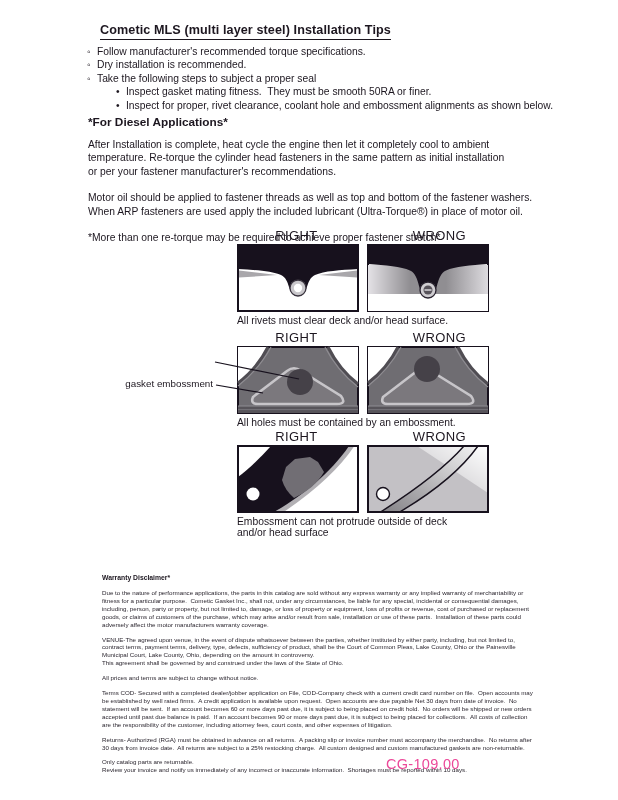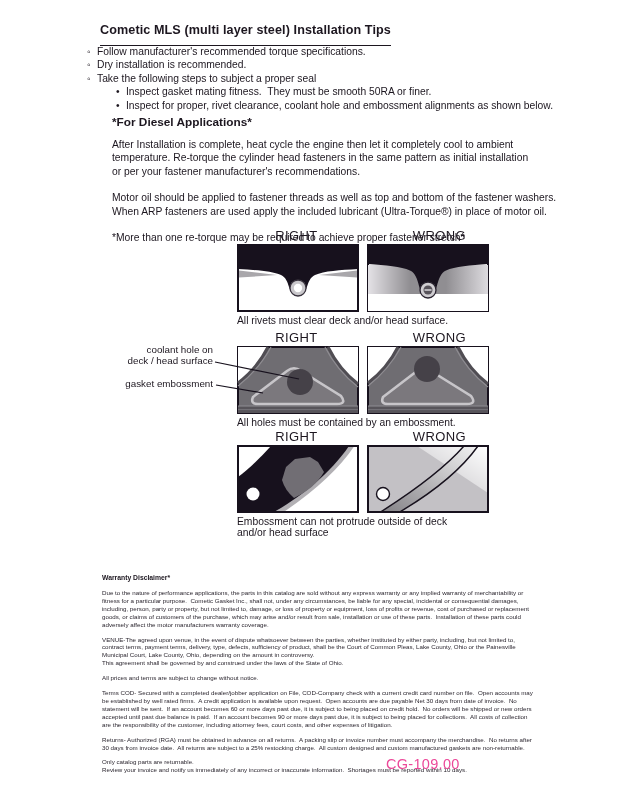--- a/index.html
+++ b/index.html
@@ -5,31 +5,31 @@
   html,body{margin:0;padding:0;background:#ffffff;}
   .page{
     position:relative;width:618px;height:800px;background:#ffffff;
     color:#1c161f;font-family:"Liberation Sans","DejaVu Sans",sans-serif;
     overflow:hidden;
   }
   
   .title{
     position:absolute;left:100px;top:23px;margin:0;
     font-size:12.6px;font-weight:bold;letter-spacing:.1px;
-    border-bottom:1.6px solid #1c161f;padding-bottom:8px;
+    border-bottom:1.6px solid #1c161f;padding-bottom:2px;
   }
   
   .tips{position:absolute;left:87px;top:45px;margin:0;padding:0;list-style:none;
         font-size:10.3px;line-height:13.4px;}
   .tip{display:flex;}
   .tip .glyph{flex:none;width:10px;}
   .tip.sub{margin-left:29px;}
   .tip .txt{white-space:pre-wrap;}
   
-  .diesel{position:absolute;left:112px;top:115px;width:445px;}
+  .diesel{position:absolute;left:88px;top:115px;width:445px;}
   .diesel .h{font-size:11.8px;font-weight:bold;margin:0 0 9px;}
   .diesel p{font-size:10.3px;line-height:13.4px;margin:0 0 13px;white-space:pre-line;}
   .diesel .note{margin:0;}
   
   .figrow{position:absolute;left:237px;width:262px;}
   #figrow-1{top:228px}#figrow-2{top:330px}#figrow-3{top:429px}
   .figlabels{display:flex;gap:24px;margin:0 0 1px;}
   .figlabels span{width:122px;text-align:center;font-size:13px;letter-spacing:.4px;}
   .figboxes{display:flex;gap:8px;}
   .figboxes svg{display:block;}
@@ -153,22 +153,20 @@
         <path d="M21,58 Q13,58 16,51 L50,25 Q57,19.5 64,25 L104,50 Q110,58 100,58 Z" fill="#7b787d" stroke="#c7c5c9" stroke-width="2.6"></path>
         <circle cx="60" cy="23" r="13" fill="#454148"></circle>
         <rect x="1" y="60" width="120" height="7" fill="#57545a"></rect>
         <line x1="1" y1="60" x2="121" y2="60" stroke="#8f8d92" stroke-width="1"></line>
         <line x1="1" y1="63.6" x2="121" y2="63.6" stroke="#7e7c81" stroke-width="0.8"></line>
       </svg>
     </div>
     <div class="figcap">All holes must be contained by an embossment.</div>
   </div>
 
-  <div class="callout" id="callout-coolant">coolant hole on
-deck / head surface</div>
   <div class="callout" id="callout-embossment">gasket embossment</div>
   <svg class="leaders" width="618" height="800" viewBox="0 0 618 800">
     <line x1="215" y1="362" x2="299" y2="379" stroke="#17111d" stroke-width="1.2"></line>
     <line x1="216" y1="385" x2="263" y2="393" stroke="#17111d" stroke-width="1.2"></line>
   </svg>
 
   <div class="figrow" id="figrow-3">
     <div class="figlabels">
       <span>RIGHT</span>
       <span>WRONG</span>

